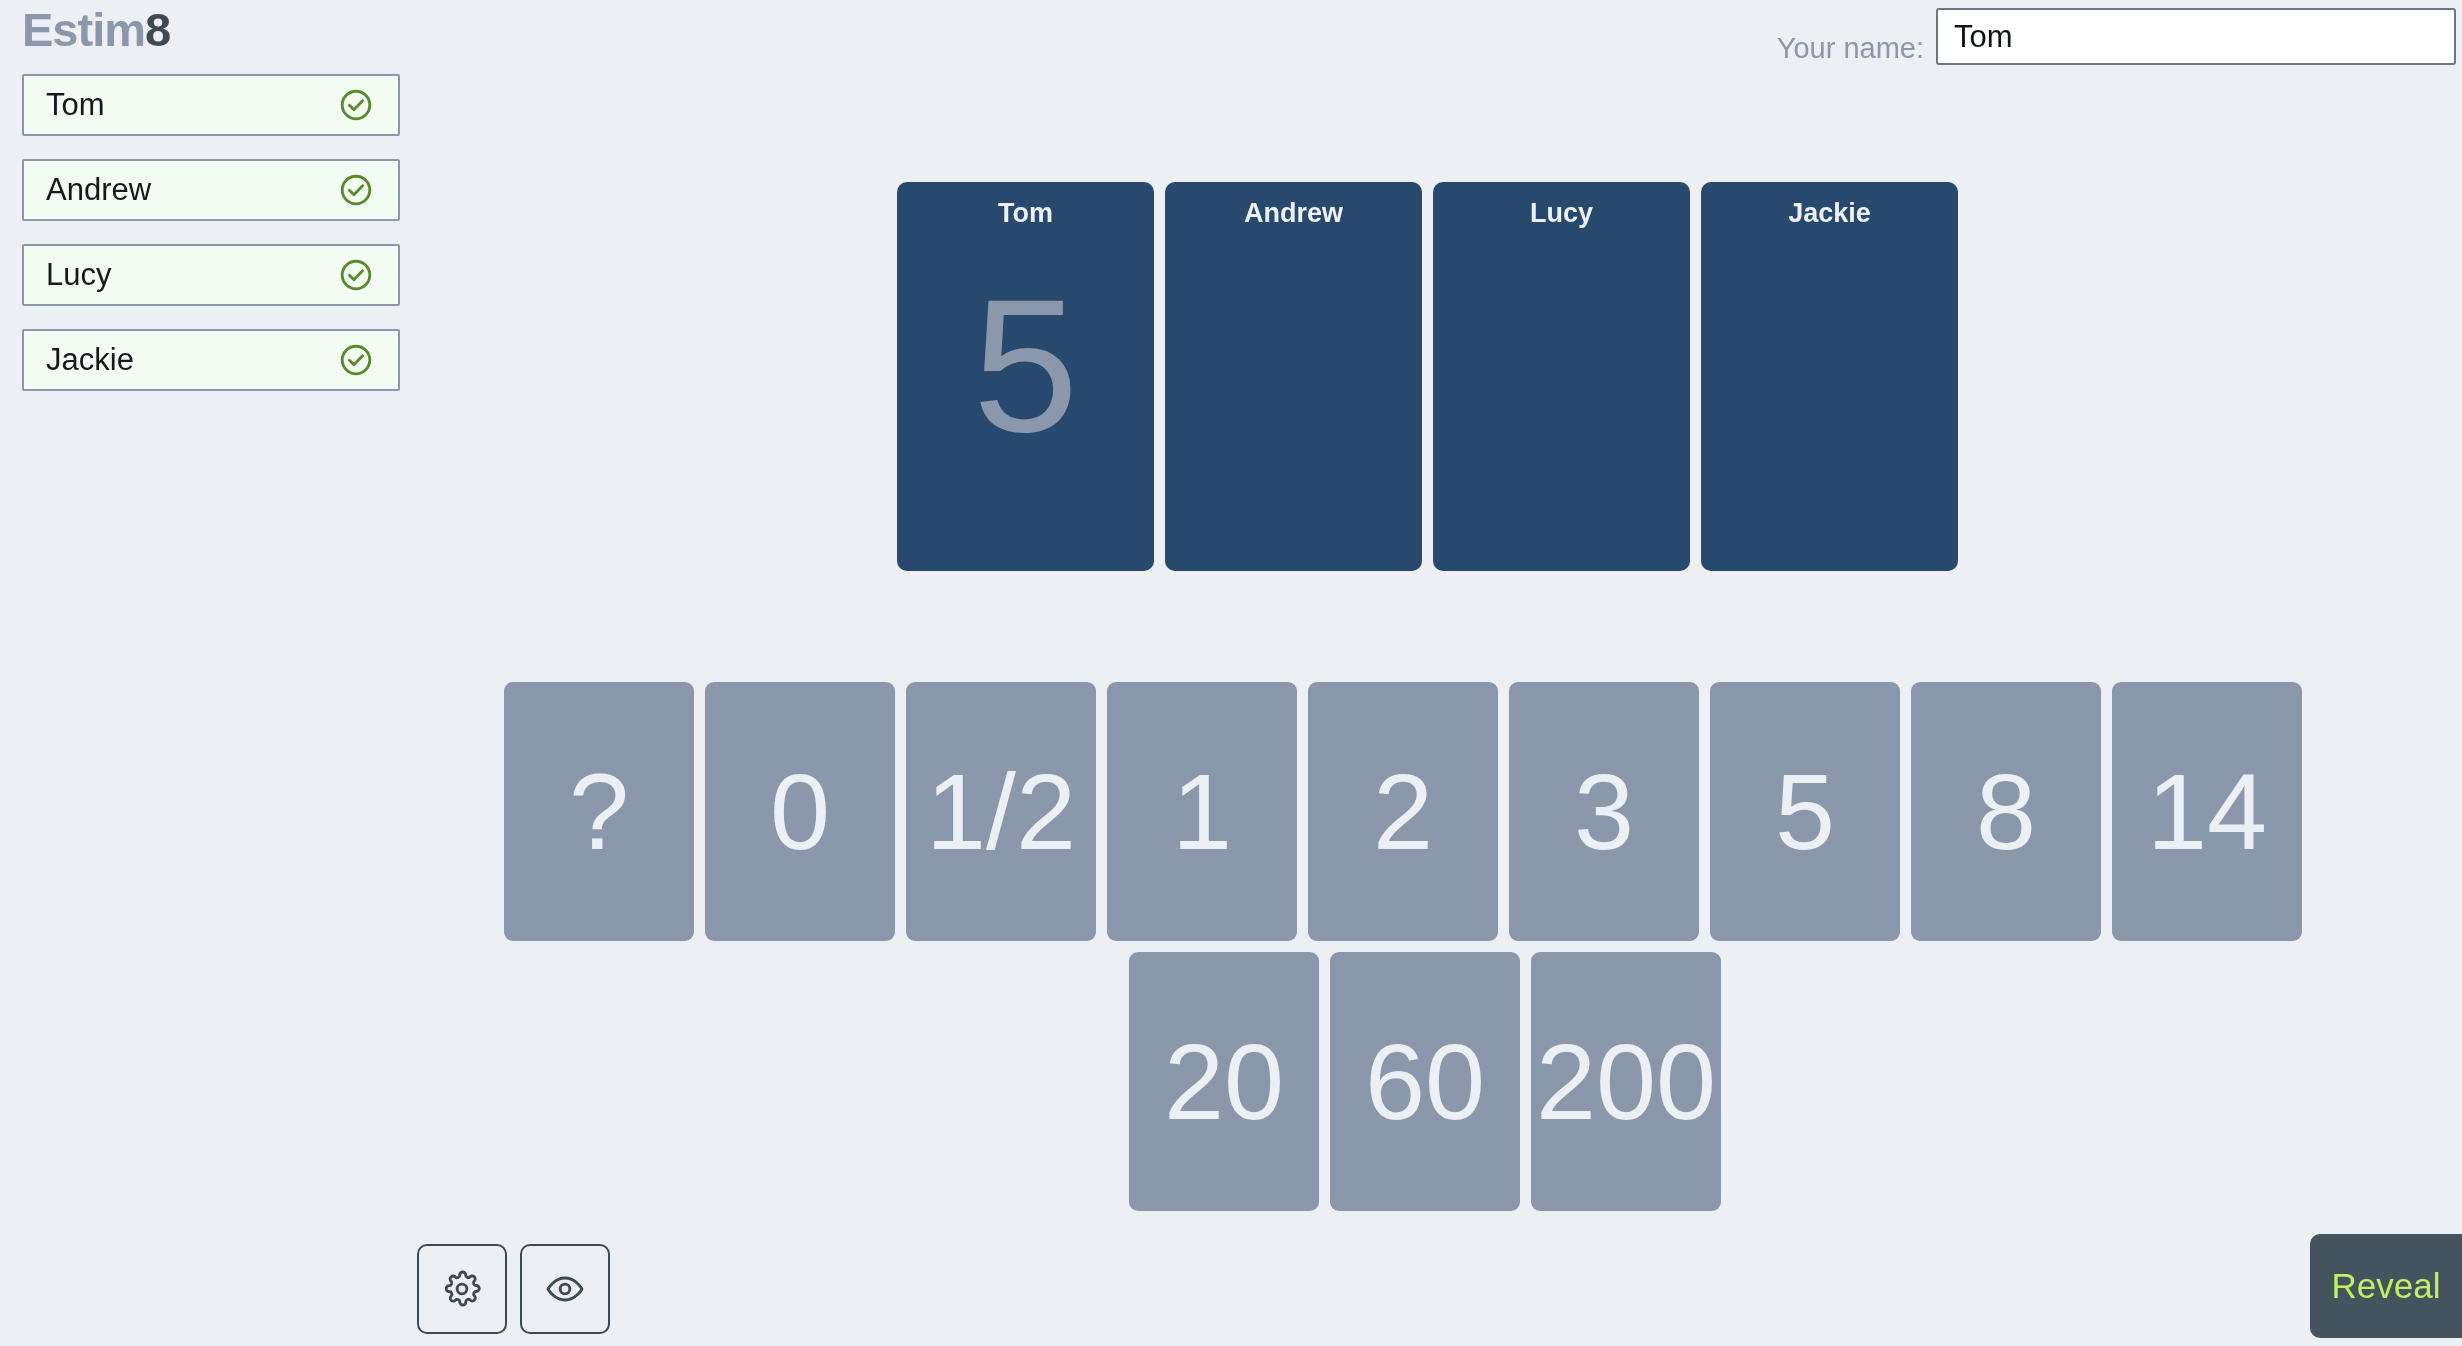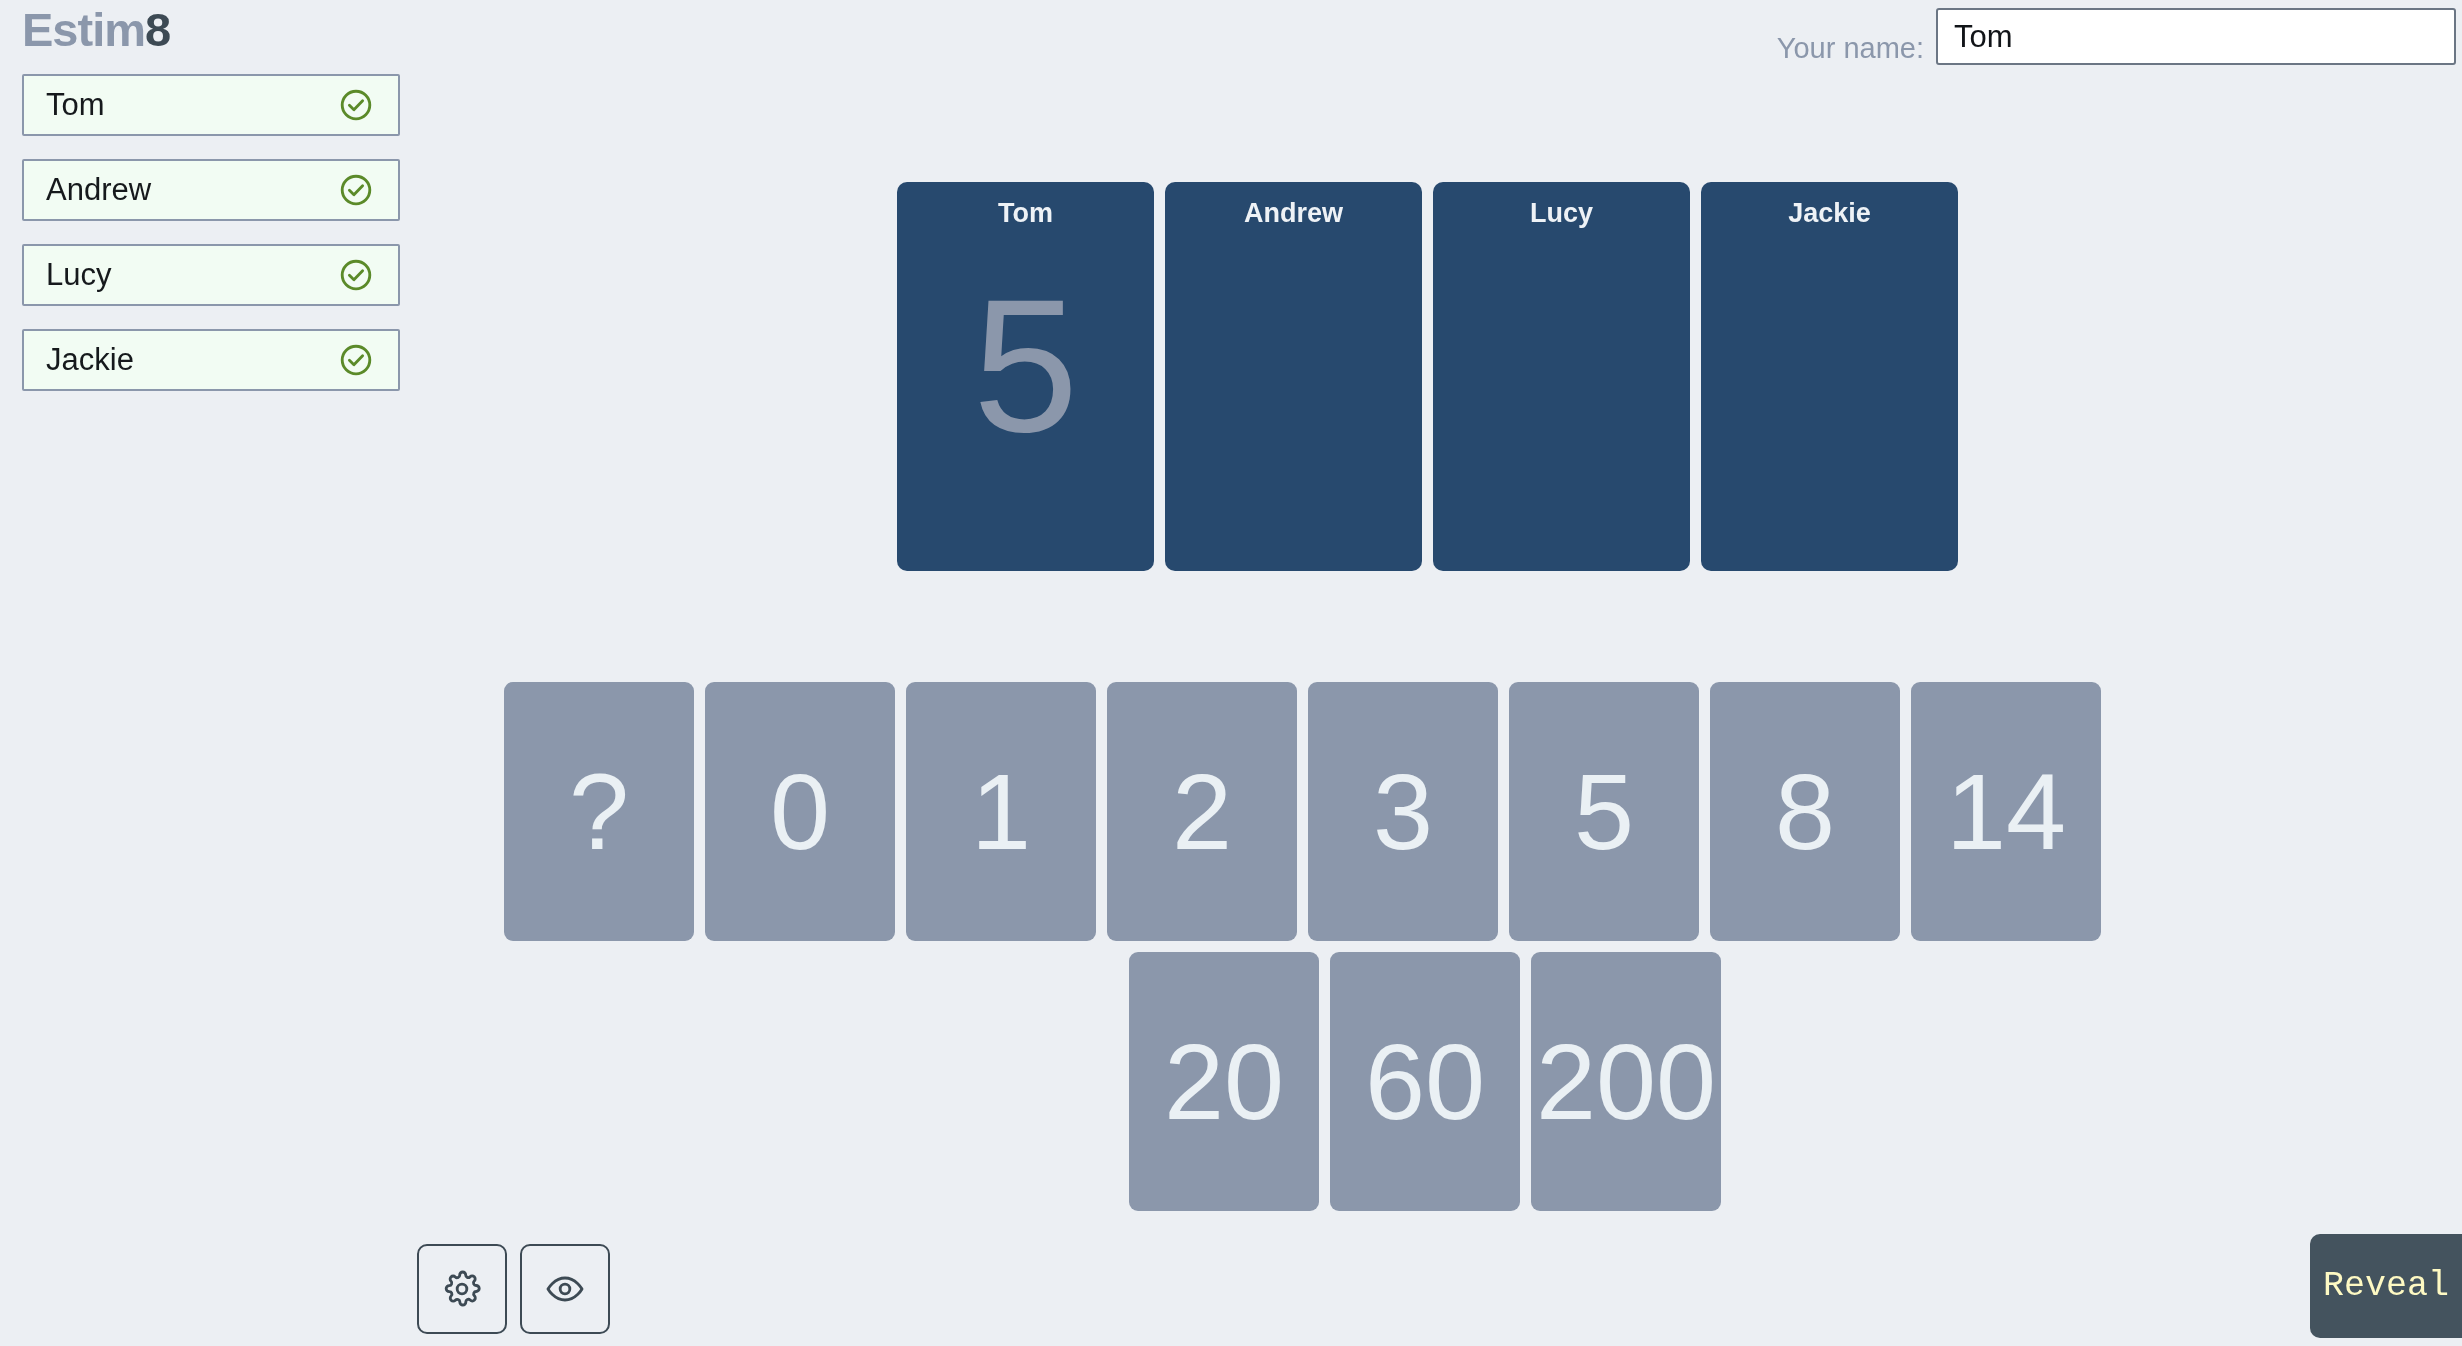--- a/index.html
+++ b/index.html
@@ -200,22 +200,22 @@
 
   #reveal-button {
     position: absolute;
     right: 0px;
     top: 1234px;
     width: 152px;
     height: 104px;
     background: #44535e;
     border: none;
     border-radius: 10px 0 0 10px;
-    color: #fef9c3;
-    font-family: Liberation Mono, monospace;
+    color: #bef264;
+    font-family: Liberation Sans, sans-serif;
     font-size: 35px;
     cursor: pointer;
     display: flex;
     align-items: center;
     justify-content: center;
   }
 </style>
 </head>
 <body>
 
@@ -299,20 +299,23 @@
 <div id="deck">
 
   <div class="deck-row">
     <div class="deck-card">
       <span class="deck-card-label">?</span>
     </div>
     <div class="deck-card">
       <span class="deck-card-label">0</span>
     </div>
     <div class="deck-card">
+      <span class="deck-card-label">1/2</span>
+    </div>
+    <div class="deck-card">
       <span class="deck-card-label">1</span>
     </div>
     <div class="deck-card">
       <span class="deck-card-label">2</span>
     </div>
     <div class="deck-card">
       <span class="deck-card-label">3</span>
     </div>
     <div class="deck-card">
       <span class="deck-card-label">5</span>

